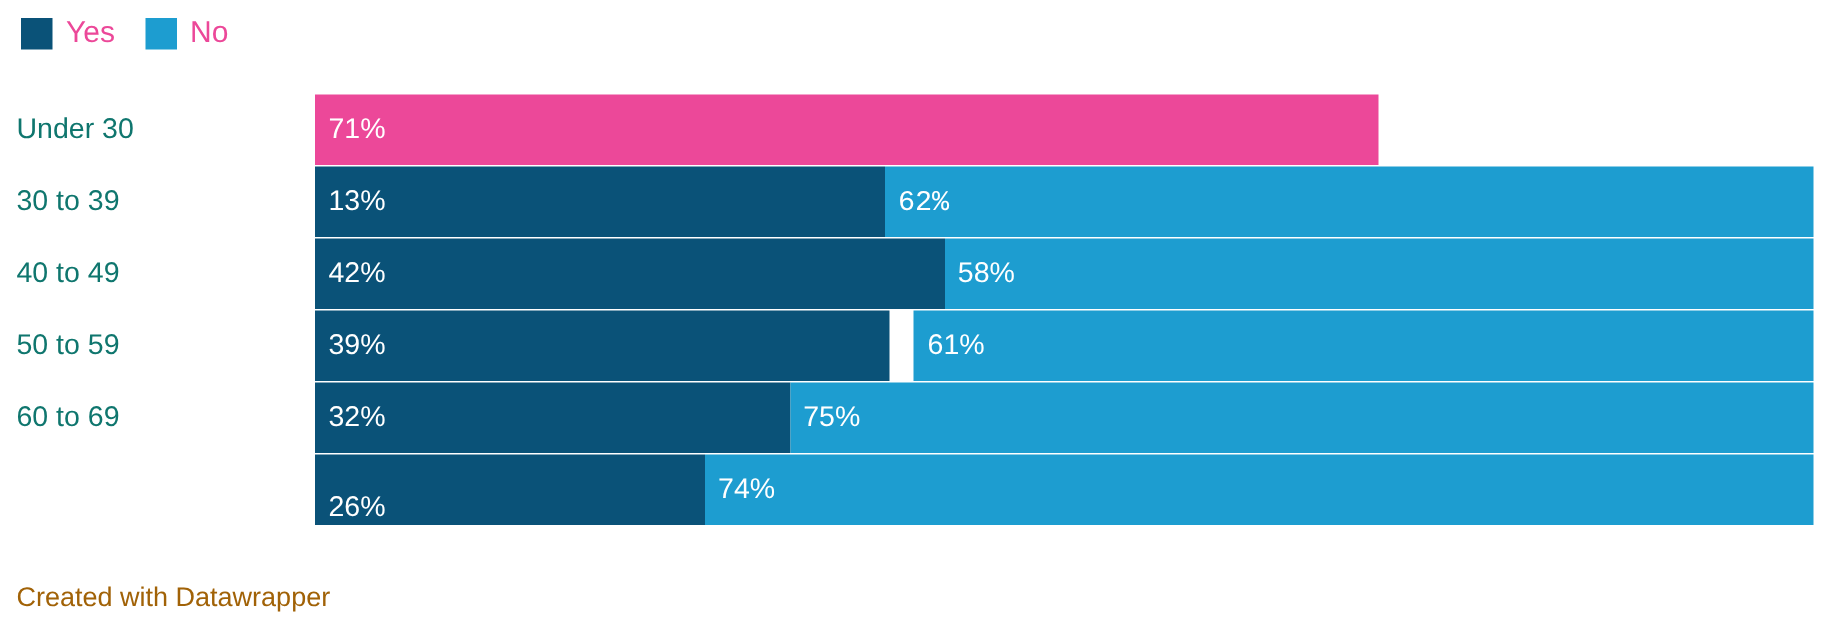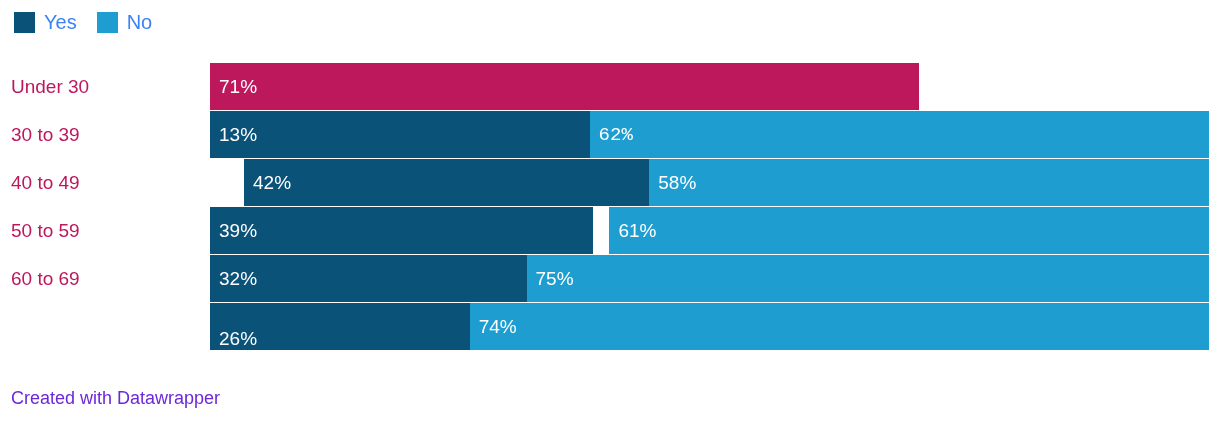--- a/index.html
+++ b/index.html
@@ -31,21 +31,21 @@
     margin-right: 20px;
   }
   .legend-swatch {
     width: 21px;
     height: 21px;
     flex: 0 0 auto;
   }
   .legend-label {
     font-size: 20px;
     line-height: 21px;
-    color: #3b82f6;
+    color: #ec4899;
     margin-left: 9px;
     white-space: nowrap;
   }
 
   
   #plot {
     position: absolute;
     left: 0;
     top: 63px;
     width: 1220px;
@@ -55,21 +55,21 @@
     height: 48px;
     width: 1220px;
   }
   .row-label {
     position: absolute;
     left: 11px;
     top: 0;
     height: 47px;
     line-height: 47px;
     font-size: 19px;
-    color: #be185d;
+    color: #0f766e;
     white-space: nowrap;
   }
   .bar-track {
     position: absolute;
     left: 210px;
     top: 0;
     width: 999px;
     height: 47px;
     display: flex;
   }
@@ -92,21 +92,21 @@
     padding-left: 9px;
     white-space: nowrap;
   }
 
   
   #footer {
     position: absolute;
     left: 11px;
     top: 388px;
     font-size: 18px;
-    color: #6d28d9;
+    color: #a16207;
     white-space: nowrap;
     text-align: center;
   }
 </style>
 </head>
 <body>
 
 <div id="legend">
   <div class="legend-item">
     <span class="legend-swatch" style="background: rgb(10, 82, 120);"></span>
@@ -116,42 +116,42 @@
     <span class="legend-swatch" style="background: rgb(29, 157, 208);"></span>
     <span class="legend-label">No</span>
   </div>
 </div>
 
 <div id="plot">
 
   <div class="bar-row">
     <span class="row-label">Under 30</span>
     <div class="bar-track">
-      <div class="seg seg-no" style="width: 71%; background: #be185d; text-align: center;">
+      <div class="seg seg-no" style="width: 71%; background: #ec4899; text-align: center;">
         <span class="seg-value">71%</span>
       </div>
     </div>
   </div>
 
   <div class="bar-row">
     <span class="row-label">30 to 39</span>
     <div class="bar-track">
       <div class="seg seg-yes" style="width: 38%; background: rgb(10, 82, 120);">
         <span class="seg-value">13%</span>
       </div>
       <div class="seg seg-no" style="width: 62%; background: rgb(29, 157, 208); font-family: Liberation Mono, monospace;">
         <span class="seg-value">62%</span>
       </div>
     </div>
   </div>
 
   <div class="bar-row">
     <span class="row-label">40 to 49</span>
     <div class="bar-track">
-      <div class="seg seg-yes" style="width: 42%; background: rgb(10, 82, 120); margin-left: 34px;">
+      <div class="seg seg-yes" style="width: 42%; background: rgb(10, 82, 120);">
         <span class="seg-value">42%</span>
       </div>
       <div class="seg seg-no" style="width: 58%; background: rgb(29, 157, 208);">
         <span class="seg-value">58%</span>
       </div>
     </div>
   </div>
 
   <div class="bar-row">
     <span class="row-label">50 to 59</span>

